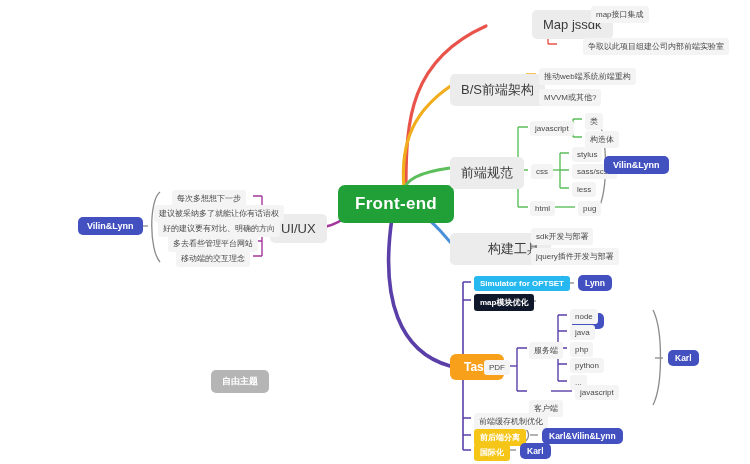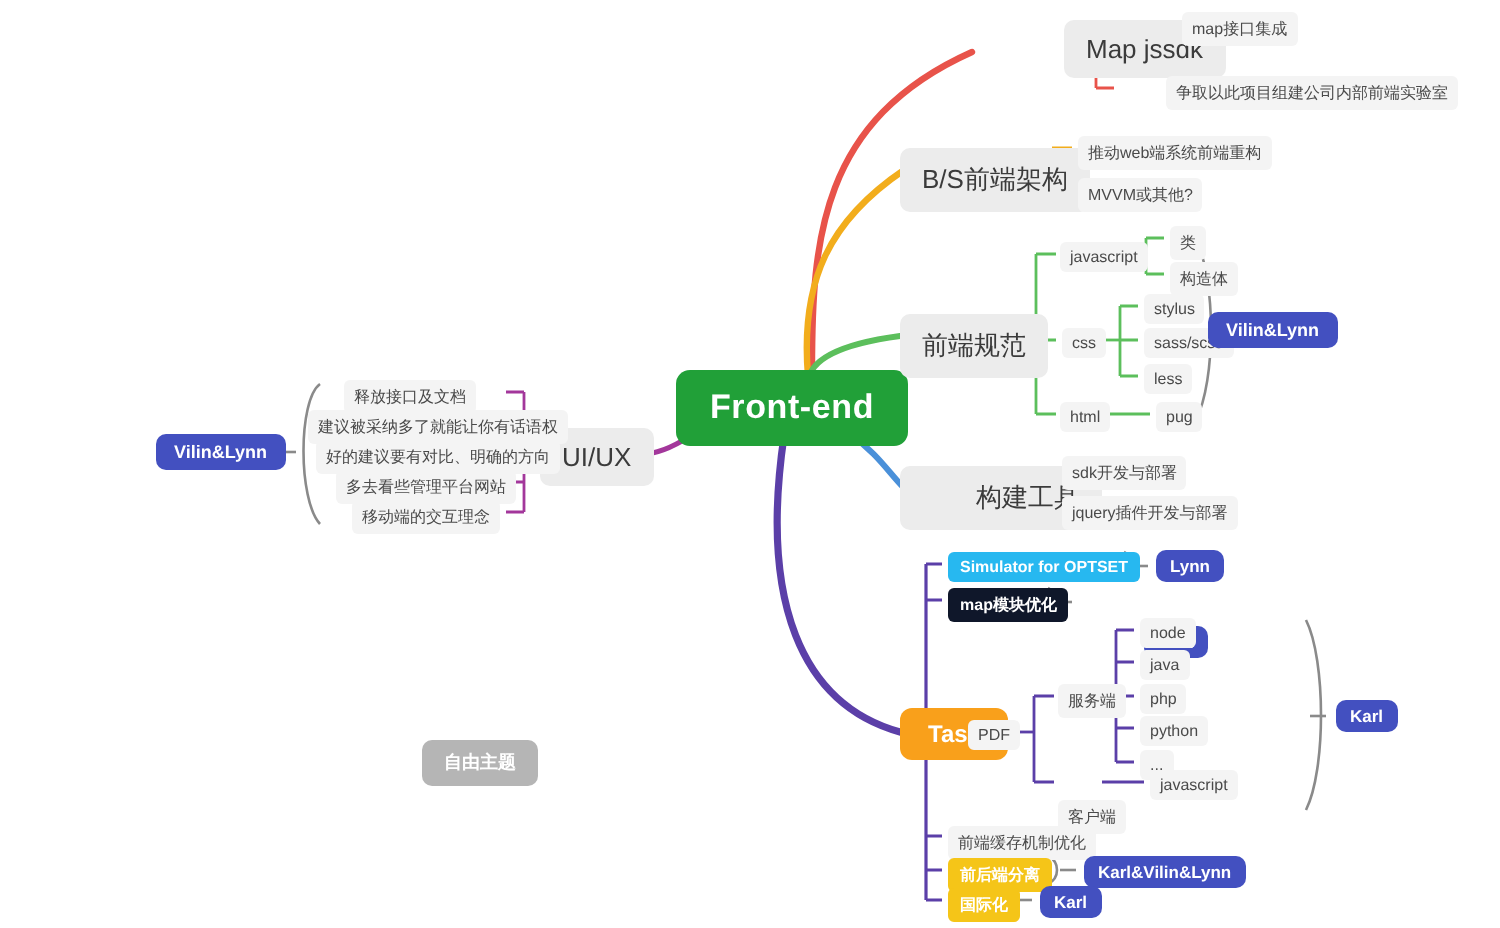--- a/index.html
+++ b/index.html
@@ -119,21 +119,21 @@
     <path d="M508,450 L516,450" stroke="#8a8a8a" stroke-width="1.3" fill="none"></path>
   </svg>
 
   <div class="node root" style="left:338px;top:185px;">Front-end</div>
 
   <div class="node chip-gray" style="left:211px;top:370px;">自由主题</div>
 
   <div class="node topic big" style="left:270px;top:214px;">UI/UX</div>
   <div class="node tag" style="left:78px;top:217px;">Vilin&amp;Lynn</div>
 
-  <div class="node leaf" style="left:172px;top:190px;">释放接口及文档</div>
+  <div class="node leaf" style="left:172px;top:190px;">每次多想想下一步</div>
   <div class="node leaf" style="left:154px;top:205px;">建议被采纳多了就能让你有话语权</div>
   <div class="node leaf" style="left:158px;top:220px;">好的建议要有对比、明确的方向</div>
   <div class="node leaf" style="left:168px;top:235px;">多去看些管理平台网站</div>
   <div class="node leaf" style="left:176px;top:250px;">移动端的交互理念</div>
 
   <div class="node topic big" style="left:484px;top:10px;margin-left:48px;">Map jssdk</div>
   <div class="node leaf" style="left:591px;top:6px;">map接口集成</div>
   <div class="node leaf" style="left:560px;top:38px;margin-left:23px;">争取以此项目组建公司内部前端实验室</div>
 
   <div class="node topic big" style="left:450px;top:74px;">B/S前端架构</div>

